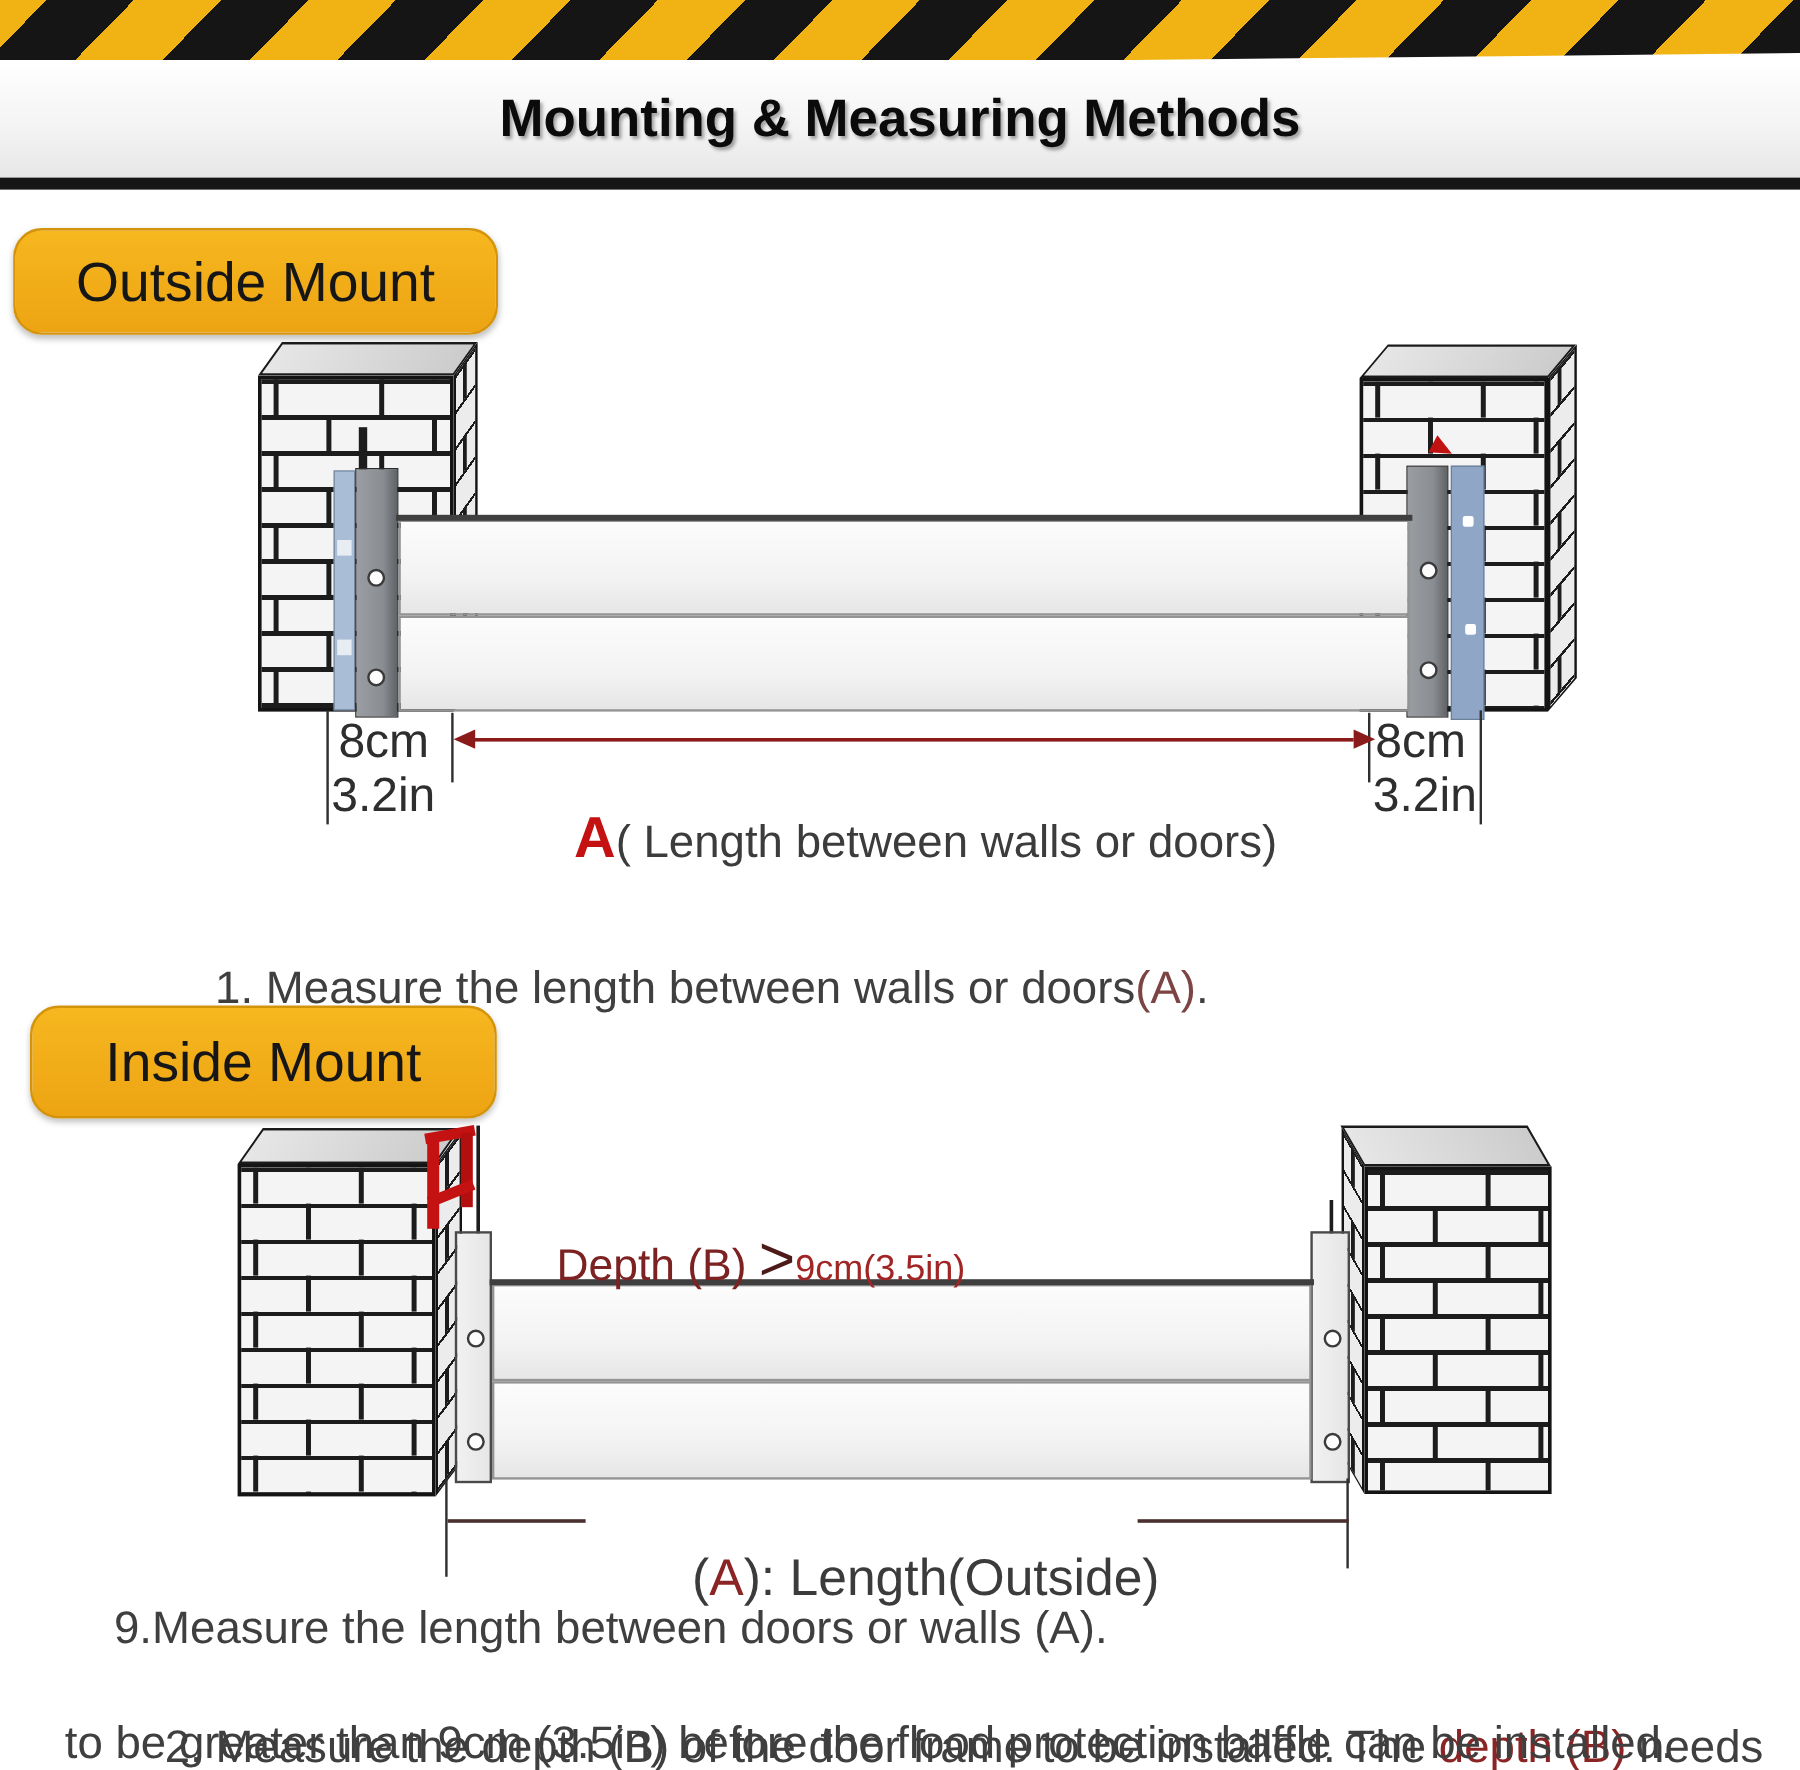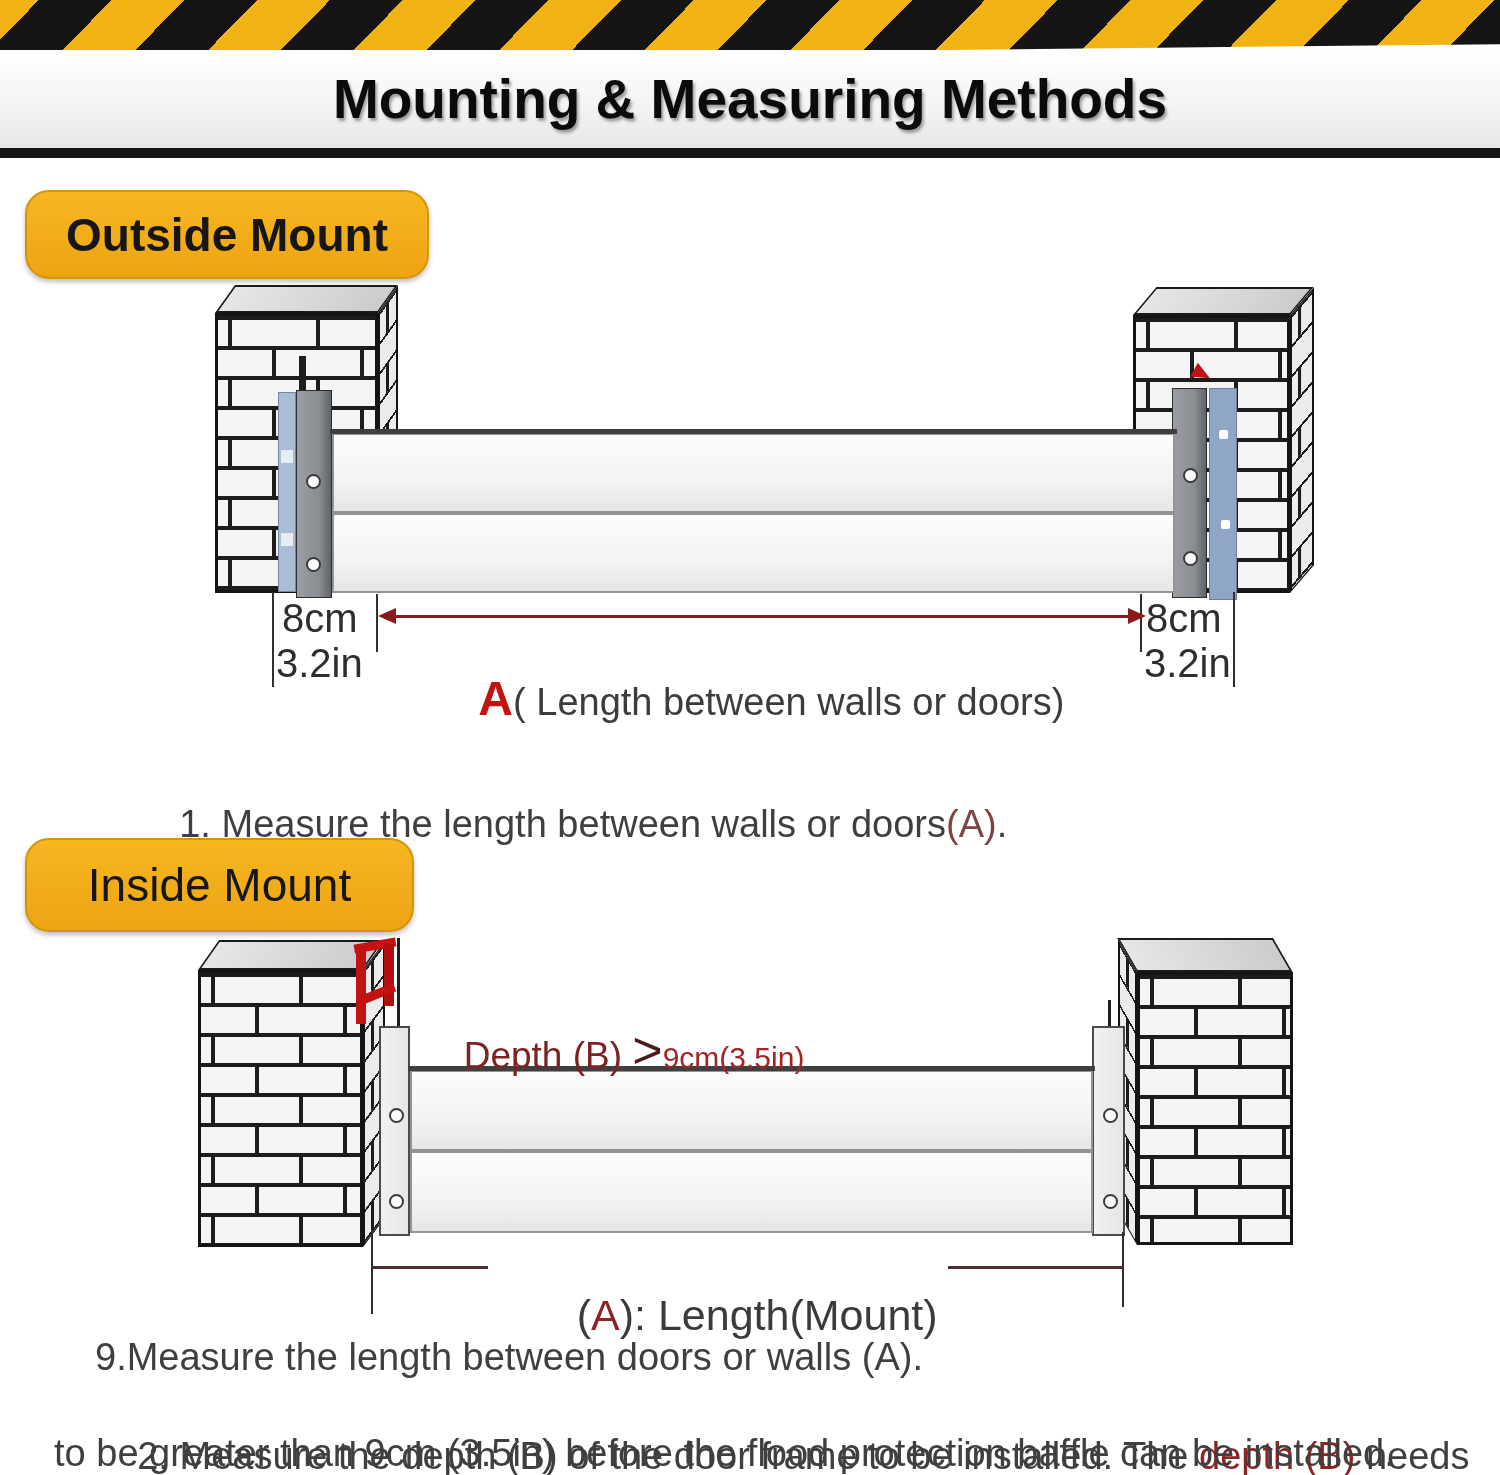--- a/index.html
+++ b/index.html
@@ -8,21 +8,21 @@
   .abs{position:absolute;}
   .textline{white-space:pre;}
 
   
   .tape{position:absolute;left:-30px;top:-12px;width:1570px;height:64px;
         background:repeating-linear-gradient(135deg,#f1b313 0 52px,#151515 52px 104px);
         transform:rotate(-0.6deg);}
   .title-band{position:absolute;left:0;top:50px;width:1500px;height:98px;
         background:linear-gradient(180deg,#ffffff 0%,#f4f4f4 55%,#e7e7e7 100%);
         display:flex;align-items:center;justify-content:center;}
-  .page-title{font-size:55px;font-weight:bold;color:#0b0b0b;letter-spacing:0px;
+  .page-title{font-size:44px;font-weight:bold;color:#0b0b0b;letter-spacing:0px;
         text-shadow:2px 3px 3px rgba(0,0,0,0.35);}
   .dark-bar{position:absolute;left:0;top:148px;width:1500px;height:10px;background:#161616;}
 
   
   .badge{position:absolute;background:linear-gradient(180deg,#f6b71f 0%,#eda413 100%);
         border:2px solid #d3940c;border-radius:24px;box-shadow:0 3px 5px rgba(0,0,0,0.25);
         color:#161616;font-size:46px;display:flex;align-items:center;justify-content:center;}
 
   
   .brick{background-color:#f4f4f4;
@@ -84,21 +84,21 @@
 <body>
 
 <div id="stage">
 
   <div class="tape"></div>
   <div class="title-band">
     <div class="page-title">Mounting &amp; Measuring Methods</div>
   </div>
   <div class="dark-bar"></div>
 
-  <div class="badge" style="left:25px;top:190px;width:400px;height:85px;font-weight:bold;">
+  <div class="badge" style="left:11px;top:190px;width:400px;height:85px;">
     <span>Outside Mount</span>
   </div>
 
   <div>
 
     <div class="abs ptop" style="left:215px;top:285px;width:163px;height:28px;transform:skewX(-35.5deg);transform-origin:bottom left;z-index:1;"></div>
     <div class="abs brick-small" style="left:378px;top:313px;width:20px;height:280px;transform:skewY(-54.5deg);transform-origin:left;z-index:1;"></div>
     <div class="abs brick" style="left:215px;top:313px;width:163px;height:280px;z-index:1;"></div>
 
     <div class="abs ptop" style="left:1133px;top:287px;width:157px;height:28px;transform:skewX(-40deg);transform-origin:bottom left;z-index:1;"></div>
@@ -183,21 +183,21 @@
 
     <div class="depthtext textline" style="left:402px;top:978px;">
       <span>Depth (B) </span><span class="gt">&gt;</span><span class="val">9cm(3.5in)</span>
     </div>
 
     <div class="tick" style="left:371px;top:1232px;height:82px;"></div>
     <div class="tick" style="left:1122px;top:1232px;height:75px;"></div>
     <div class="seg" style="left:373px;top:1266px;width:115px;"></div>
     <div class="seg" style="left:948px;top:1266px;width:176px;"></div>
     <div class="alabel textline" style="left:505px;top:1242px;">
-      <span>(</span><span class="mid-a">A</span><span>): Length(Mount)</span>
+      <span>(</span><span class="mid-a">A</span><span>): Length(Outside)</span>
     </div>
   </div>
 
   <div class="step textline" style="left:95px;top:1336px;">9.Measure the length between doors or walls (A).</div>
   <div class="step textline" style="left:95px;top:1392px;">
     <span>2. Measure the depth (B) of the door frame to be installed. The </span><span class="accent">depth (B)</span><span> needs</span>
   </div>
   <div class="step textline" style="left:54px;top:1432px;">to be greater than 9cm (3.5in) before the flood protection baffle can be installed.</div>
 
 </div>

